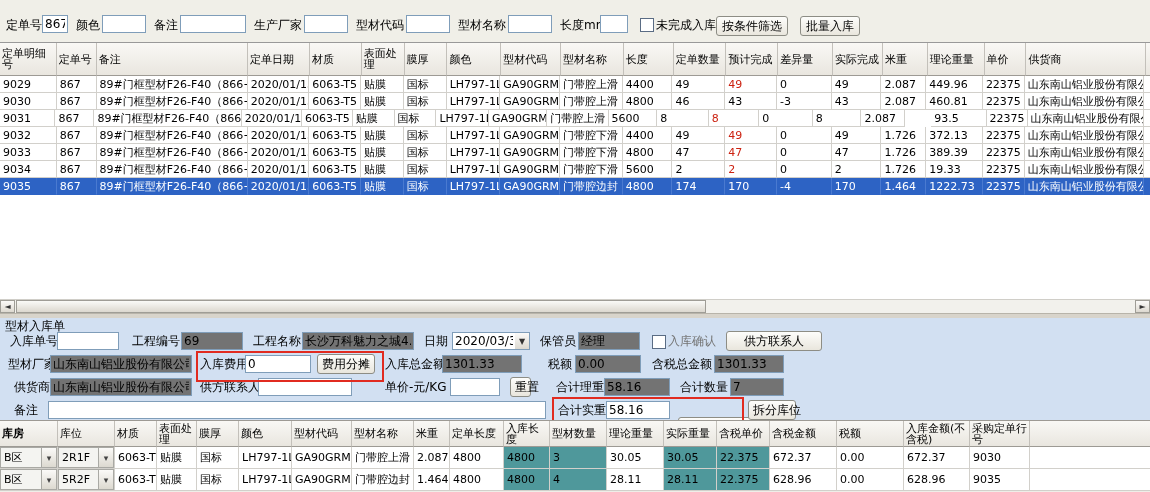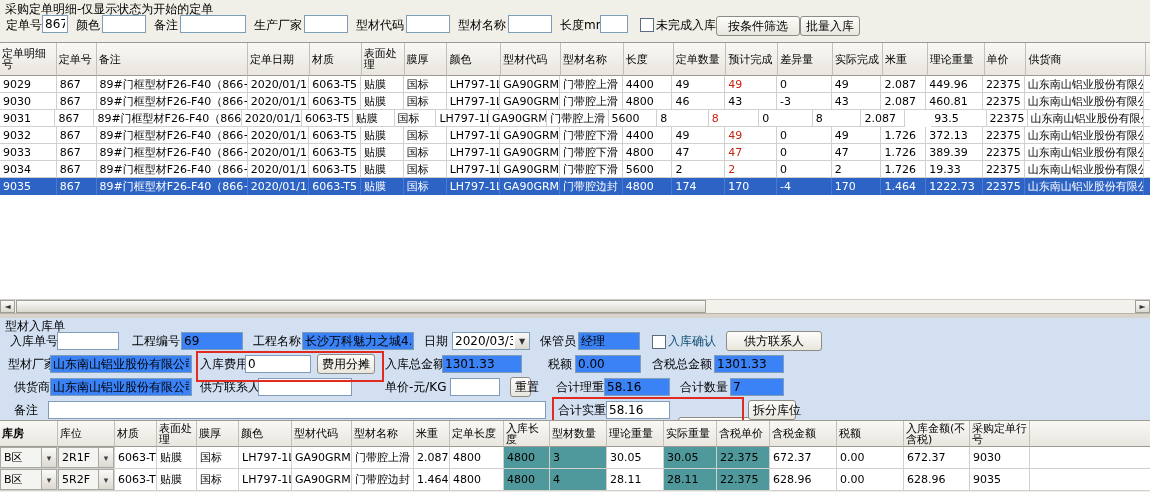--- a/index.html
+++ b/index.html
@@ -5,21 +5,21 @@
   html,body{margin:0;padding:0;}
   body{width:1150px;height:492px;overflow:hidden;font-family:"DejaVu Sans","Liberation Sans",sans-serif;font-size:12px;color:#000;background:#f0efe8;}
   .app{position:relative;width:1150px;height:492px;}
 
   
   .top-section{position:absolute;top:0;left:0;width:1150px;height:313px;background:#f0efe8;}
   .sec-title{position:absolute;top:1px;left:5px;font-size:12px;white-space:nowrap;}
   .filter-row{position:absolute;top:15px;left:0;width:1150px;height:24px;}
   .lbl{position:absolute;line-height:20px;white-space:nowrap;font-size:12px;}
   .ipt{position:absolute;height:18px;border:1px solid #7f9db9;background:#fff;font-size:12px;font-family:inherit;padding:0 2px;box-sizing:border-box;}
-  .ipt.ro{background:#3b82f6;}
+  .ipt.ro{background:#737373;}
   .btn{position:absolute;height:20px;border:1px solid #8d8d85;border-radius:3px;background:linear-gradient(#fdfdfb,#e9e6dd);font-size:12px;font-family:inherit;padding:0 4px;box-sizing:border-box;cursor:default;white-space:nowrap;}
   .chk{position:absolute;width:12px;height:12px;background:#fff;border:1px solid #5a6c84;top:3px;}
 
   .grid-area{position:absolute;top:42px;left:0;width:1150px;height:257px;background:#fff;border-top:1px solid #999;overflow:hidden;}
   .tbl{font-size:11px;}
   .tr{display:flex;width:1150px;}
   .th{box-sizing:border-box;border-right:1px solid #c3c0ba;border-bottom:1px solid #9d9a94;background:linear-gradient(#f9f8f5,#e9e6df);padding:1px 2px;display:flex;align-items:center;line-height:11px;overflow:hidden;}
   .thr .fill{flex:1;border-right:none;}
   .td{box-sizing:border-box;border-right:1px solid #d2d0cb;border-bottom:1px solid #d2d0cb;padding:1px 3px;white-space:nowrap;overflow:hidden;display:flex;align-items:center;background:#fff;}
   .tr .fill{flex:1;border-right:none;}
@@ -36,55 +36,54 @@
 
   .hscroll{position:absolute;top:299px;left:0;width:1150px;height:14px;background:#f2f1ec;border-top:1px solid #d0cec8;}
   .sbtn{position:absolute;top:0;width:15px;height:13px;background:linear-gradient(#fbfaf8,#ddd9d0);border:1px solid #9f9d96;box-sizing:border-box;font-size:8px;display:flex;align-items:center;justify-content:center;color:#333;}
   .sthumb{position:absolute;top:0;left:16px;width:690px;height:13px;background:linear-gradient(#fafaf7,#dcd8cf);border:1px solid #9f9d96;box-sizing:border-box;}
 
   .splitter{position:absolute;top:313px;left:0;width:1150px;height:5px;background:#d8d4cb;border-top:1px solid #b8b4aa;}
 
   
   .bottom-section{position:absolute;top:318px;left:0;width:1150px;height:174px;background:#d2e0f2;}
   .bform{position:absolute;top:13px;left:0;width:1150px;height:89px;}
-  .blue-lbl{color:#0c4a6e;}
+  .blue-lbl{color:#737373;}
   .redbox{position:absolute;border:2px solid #e12b20;pointer-events:none;}
 
   .stock-grid{position:absolute;top:102px;left:0;width:1150px;height:72px;background:#efeee8;border-top:1px solid #9d9a94;overflow:hidden;}
   #stock-table .thr{height:26px;}
   #stock-table .tr:not(.thr){height:22px;}
 
   .dd-btn{position:absolute;width:15px;height:18px;border:1px solid #7f9db9;border-left:none;background:linear-gradient(#fbfaf8,#dcd9d0);box-sizing:border-box;font-size:8px;display:flex;align-items:center;justify-content:center;color:#333;}
 </style>
 </head>
 <body>
 
 <div class="app">
 
   <div class="top-section">
-    <div class="sec-title">采购定单明细-仅显示状态为开始的定单</div>
 
     <div class="filter-row">
       <span class="lbl" style="left:6px">定单号</span>
       <input class="ipt" style="left: 42px; width: 26px;" value="867">
       <span class="lbl" style="left:76px">颜色</span>
       <input class="ipt" style="left: 102px; width: 44px;" value="">
       <span class="lbl" style="left:154px">备注</span>
       <input class="ipt" style="left: 180px; width: 66px;" value="">
       <span class="lbl" style="left:254px">生产厂家</span>
       <input class="ipt" style="left: 304px; width: 44px;" value="">
       <span class="lbl" style="left:356px">型材代码</span>
       <input class="ipt" style="left: 406px; width: 44px;" value="">
       <span class="lbl" style="left:458px">型材名称</span>
       <input class="ipt" style="left: 508px; width: 44px;" value="">
       <span class="lbl" style="left:560px">长度mm</span>
       <input class="ipt" style="left: 600px; width: 28px;" value="">
       <span class="chk" style="left:640px"></span>
       <span class="lbl" style="left:656px">未完成入库</span>
-      <button class="btn" style="left:716px;top:1px;width:84px">按条件筛选</button>
+      <button class="btn" style="left:716px;top:1px;width:72px">按条件筛选</button>
       <button class="btn" style="left:800px;top:1px;width:60px">批量入库</button>
     </div>
 
     <div class="grid-area">
       <div class="tbl" id="orders-table">
           <div class="tr thr">
             <div class="th" style="width: 57px;">定单明细号</div>
             <div class="th" style="width: 40px;">定单号</div>
             <div class="th" style="width: 152px;">备注</div>
             <div class="th" style="width: 62px;">定单日期</div>

